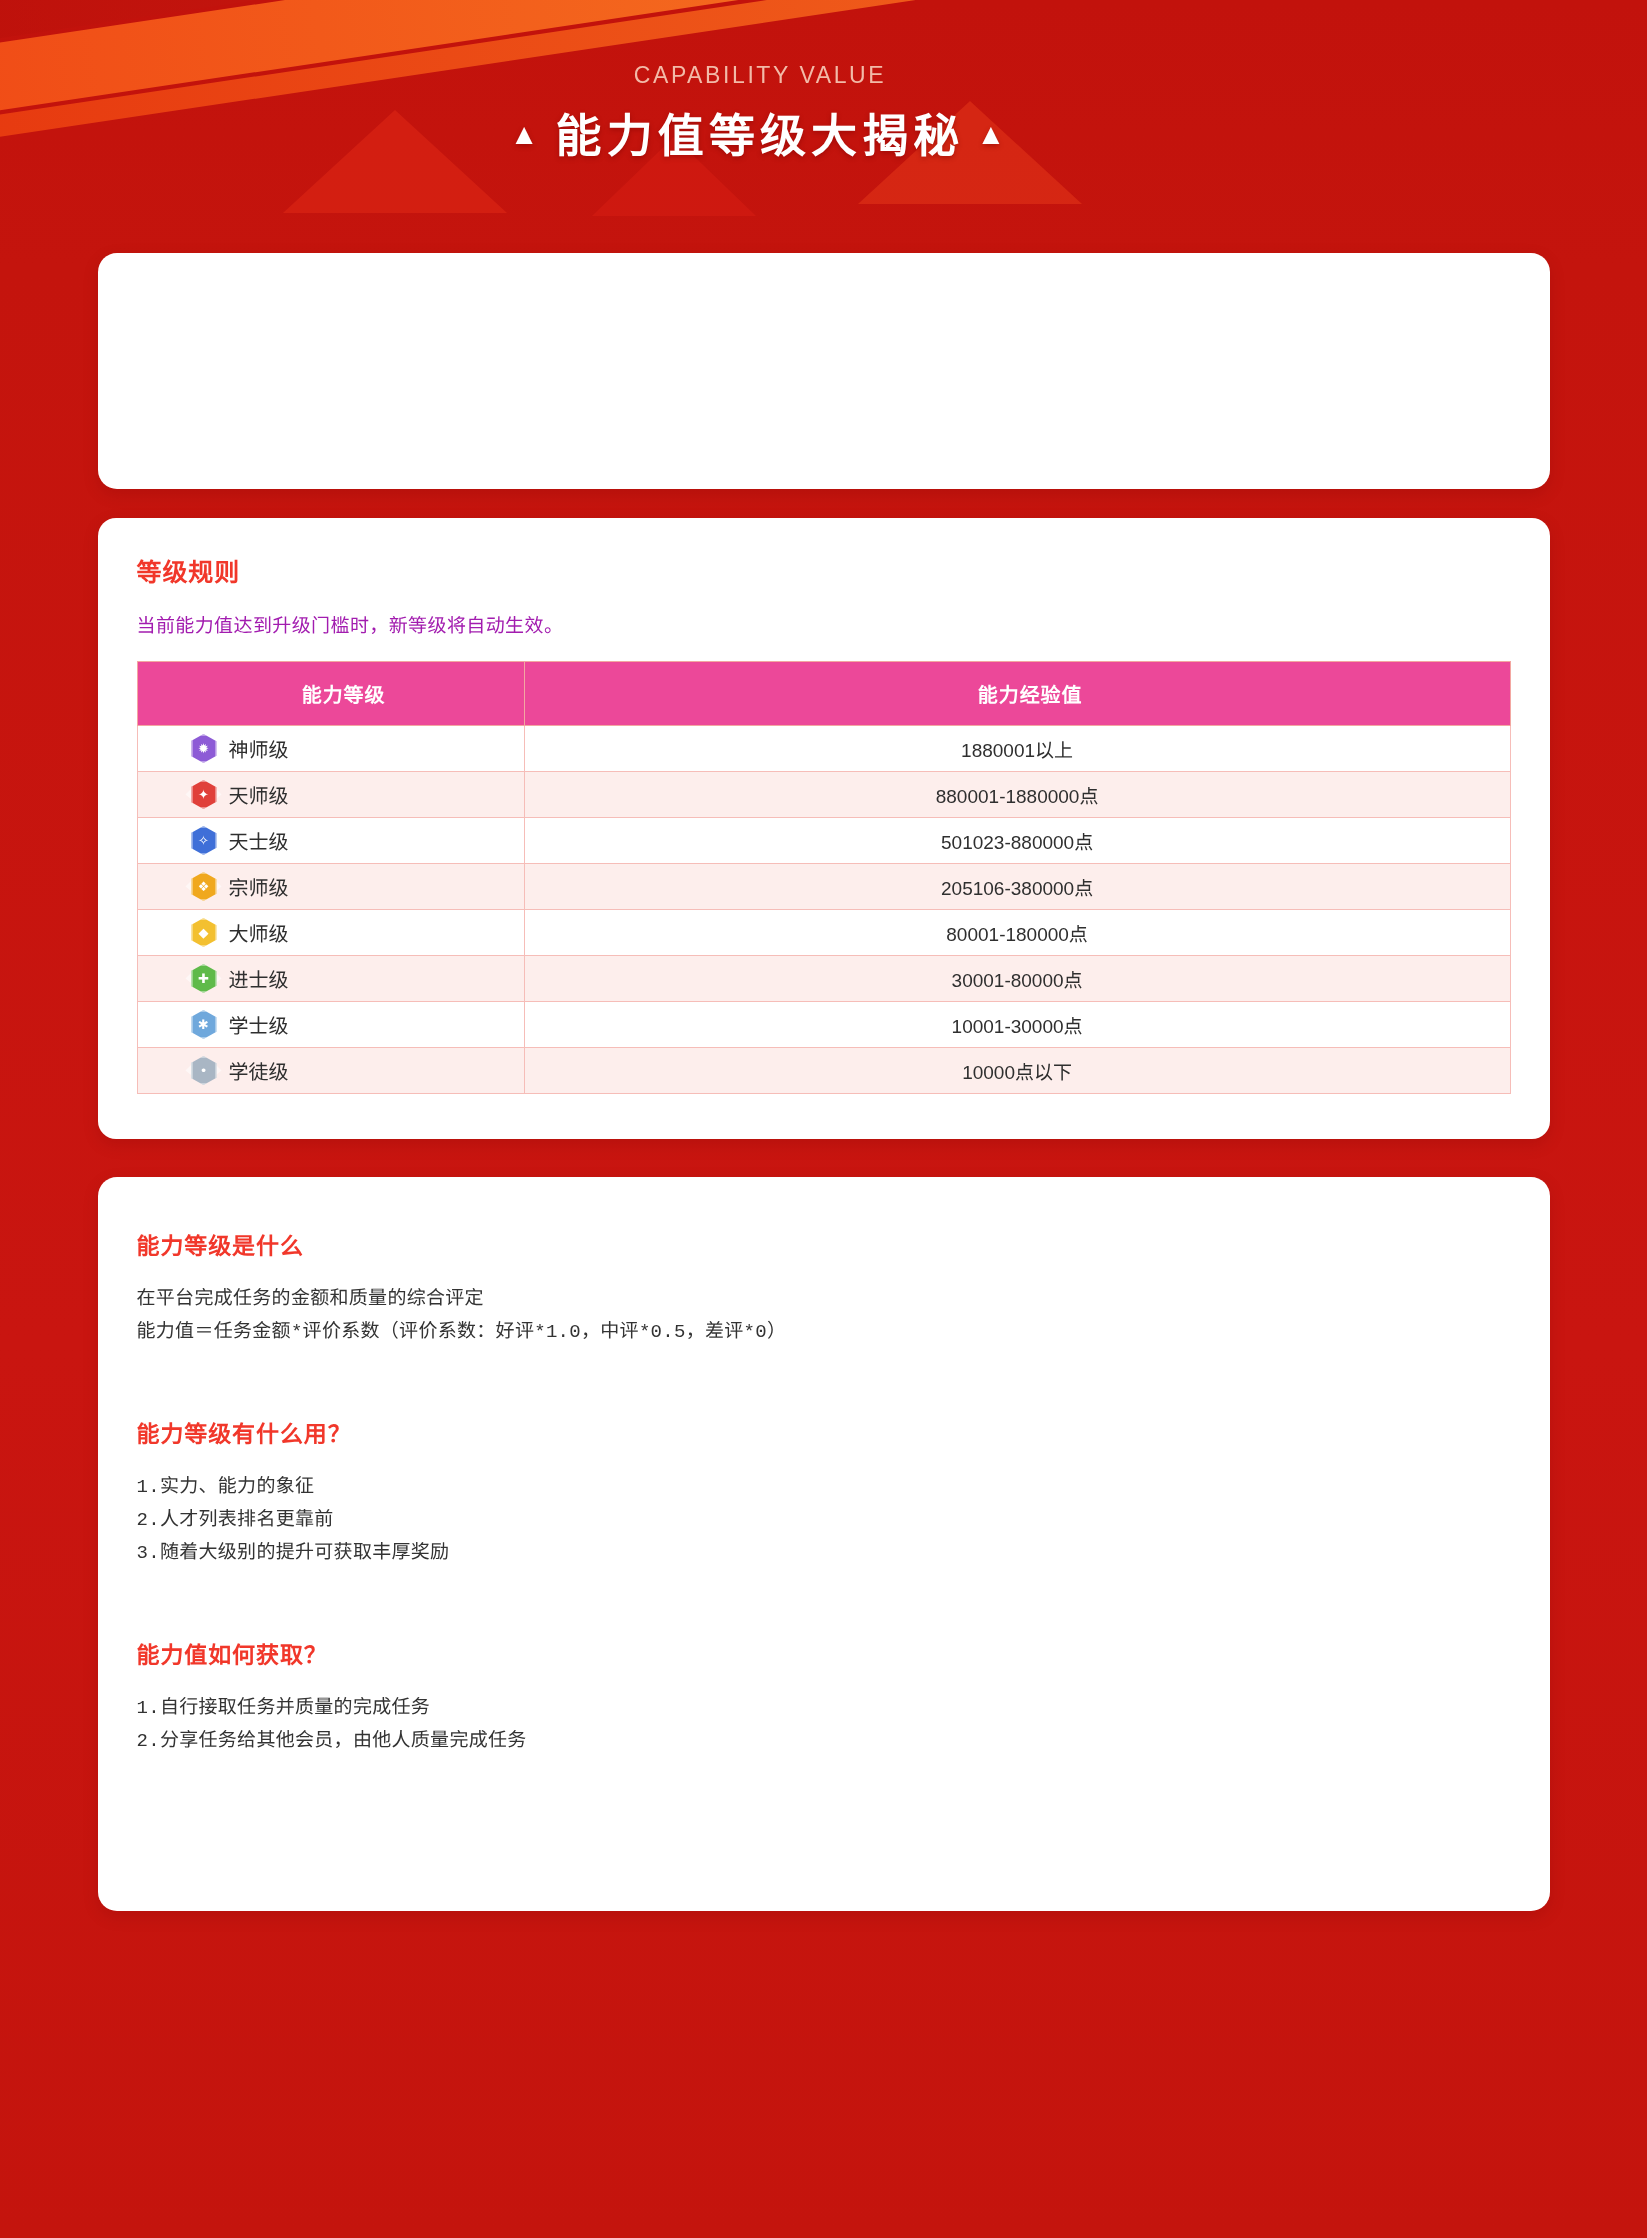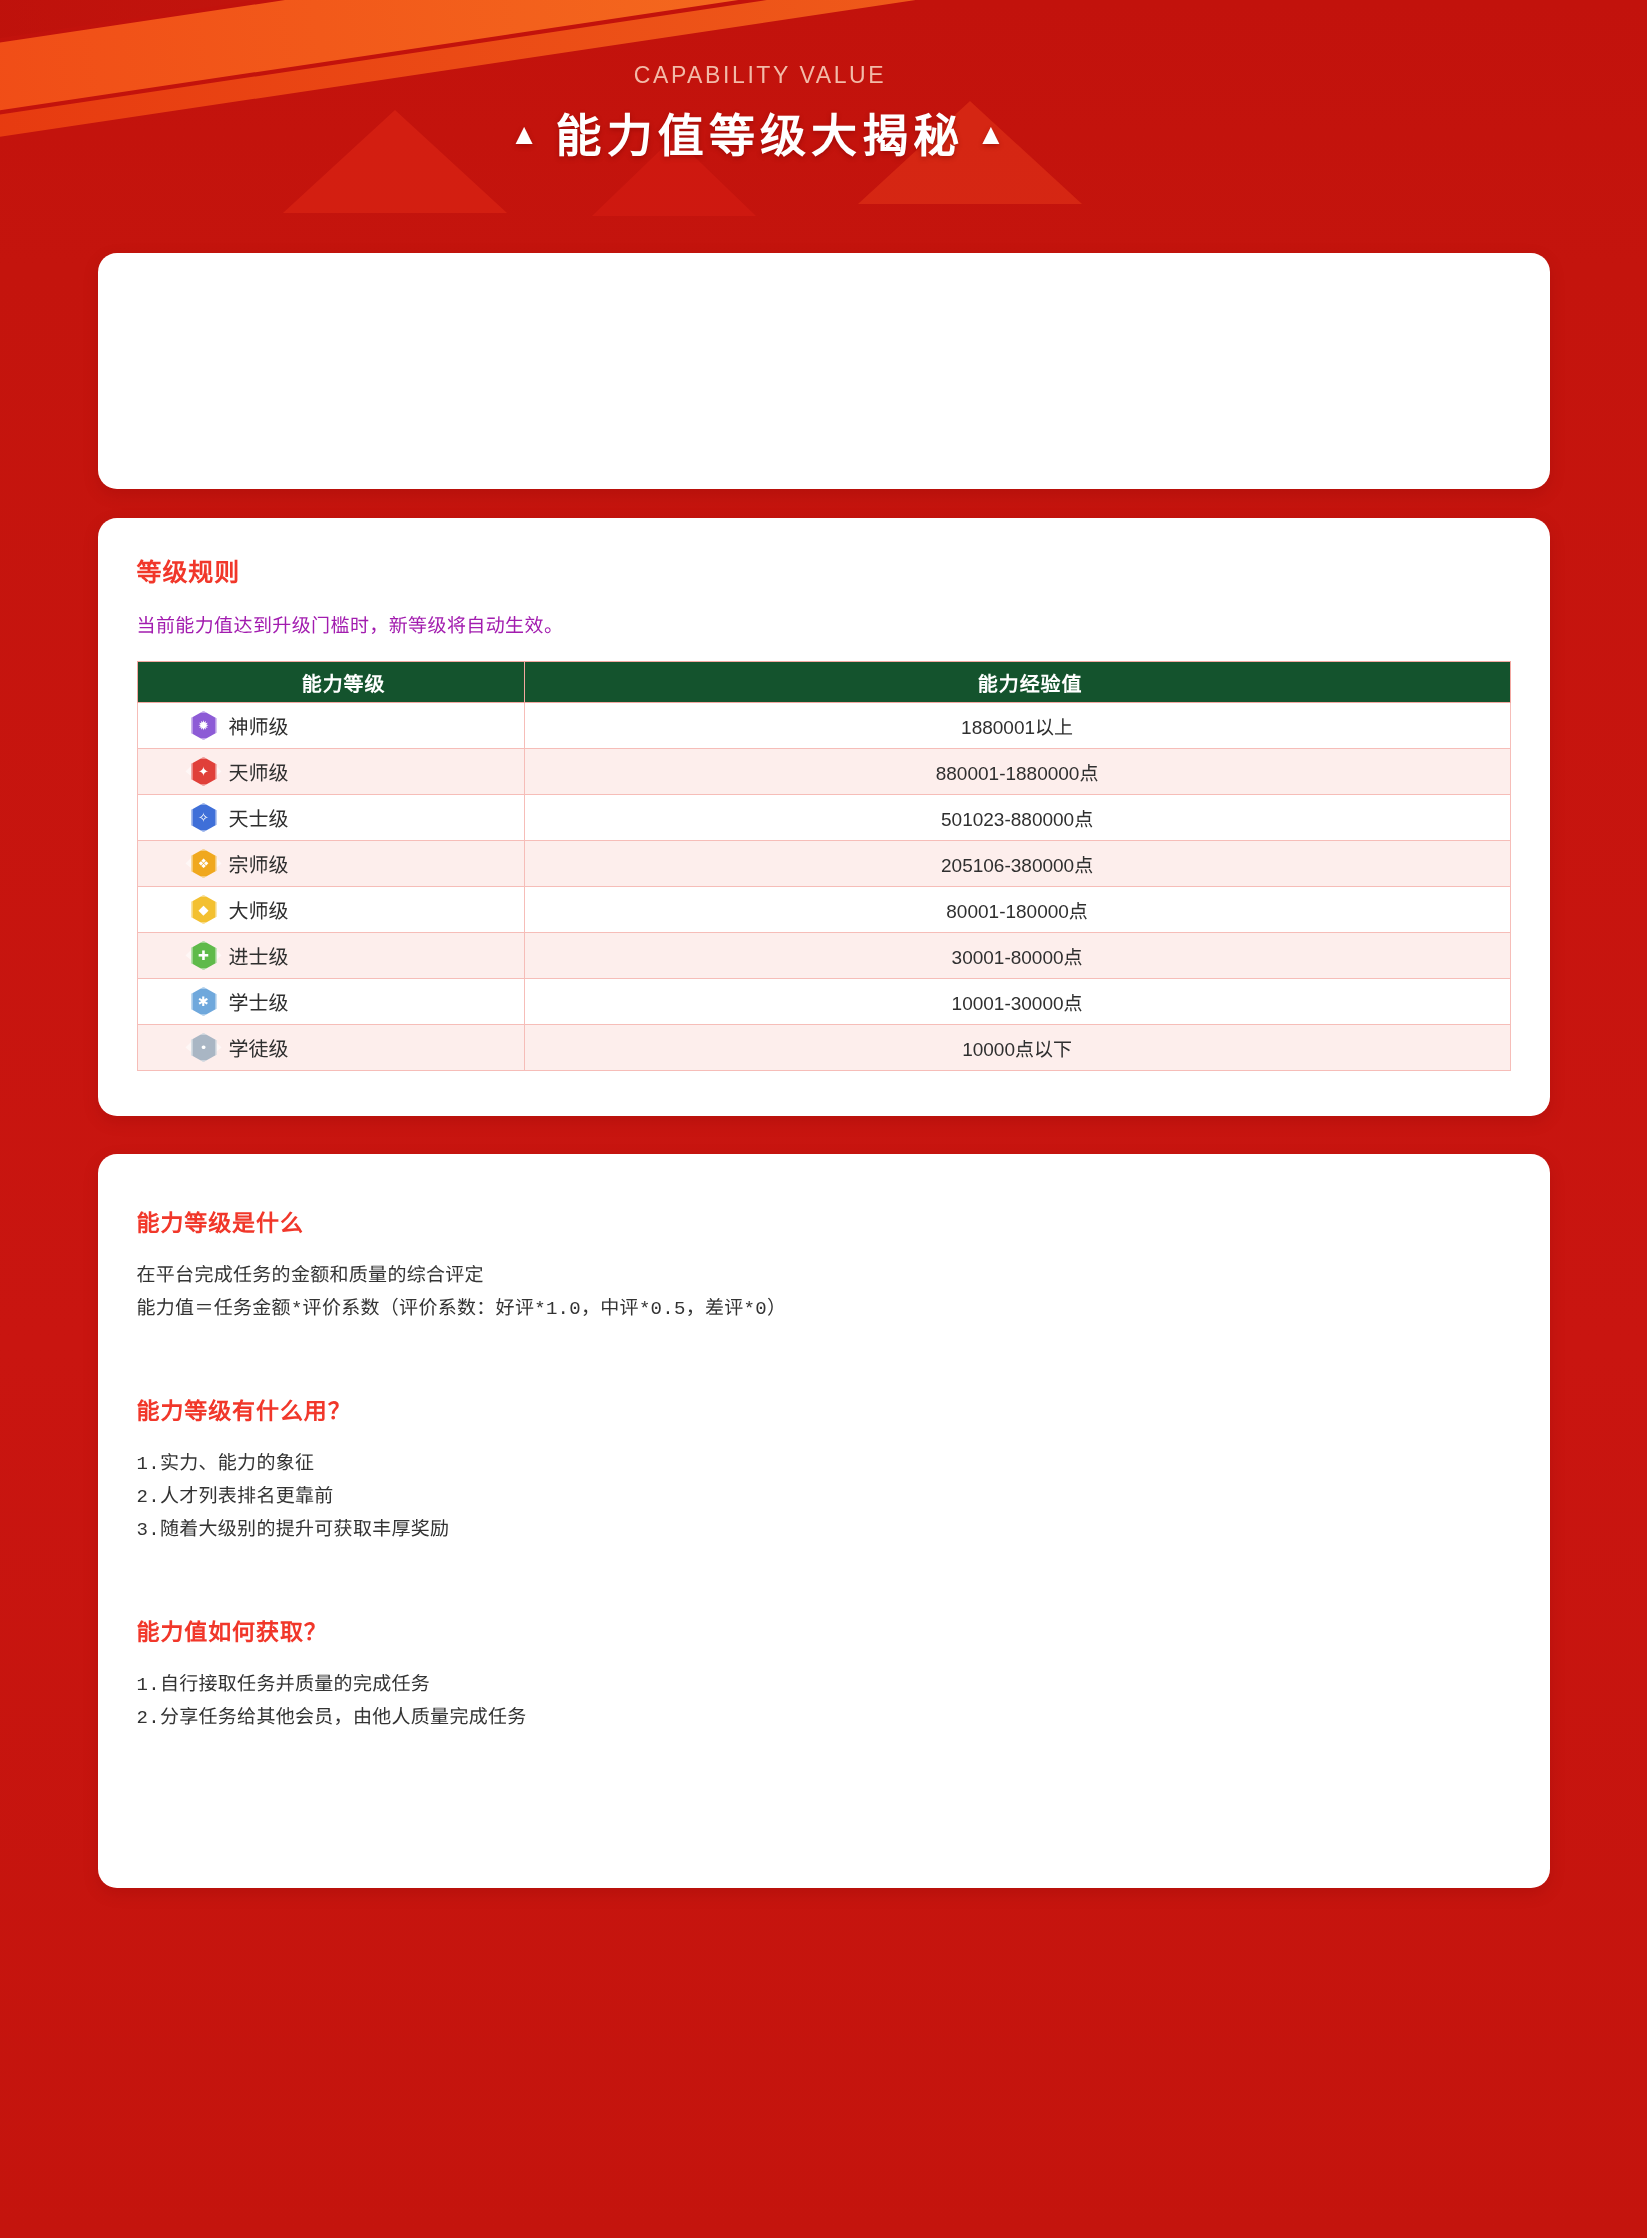--- a/index.html
+++ b/index.html
@@ -71,21 +71,21 @@
   .card {
     position: relative;
     margin: 0 auto;
     width: 1452px;
     background: #ffffff;
     border-radius: 19px;
     box-shadow: 0 5.1px 15.4px rgba(110,0,0,.18);
     z-index: 4;
   }
   .card-top { margin-top: 253px; height: 236px; }
-  .card-rules { margin-top: 29px; padding: 34px 39px 45px 39px; }
+  .card-rules { margin-top: 29px; padding: 34px 39px 45px 39px; border-radius: 18px; }
   .card-faq { margin-top: 38px; padding: 50px 25px 55px 39px; min-height: 734px; }
 
   .sec-title {
     color: #f1372a;
     font-size: 25px;
     font-weight: 700;
     letter-spacing: 0.9px;
   }
   .sec-sub {
     margin-top: 22px;
@@ -96,25 +96,25 @@
 
   
   table.levels {
     margin-top: 24px;
     width: 100%;
     border-collapse: collapse;
     table-layout: fixed;
     border: 0.9px solid #f3a7a1;
   }
   table.levels th {
-    background: #14532d;
+    background: #ec4899;
     color: #ffffff;
     font-size: 20px;
     font-weight: 700;
-    height: 41px;
+    height: 64px;
     border: 0.9px solid #f3a7a1;
     letter-spacing: 0.9px;
     padding-left: 26px;
   }
   table.levels td {
     height: 46px;
     border: 0.9px solid #f6bdb8;
     font-size: 19px;
     color: #2f2f2f;
     text-align: center;

